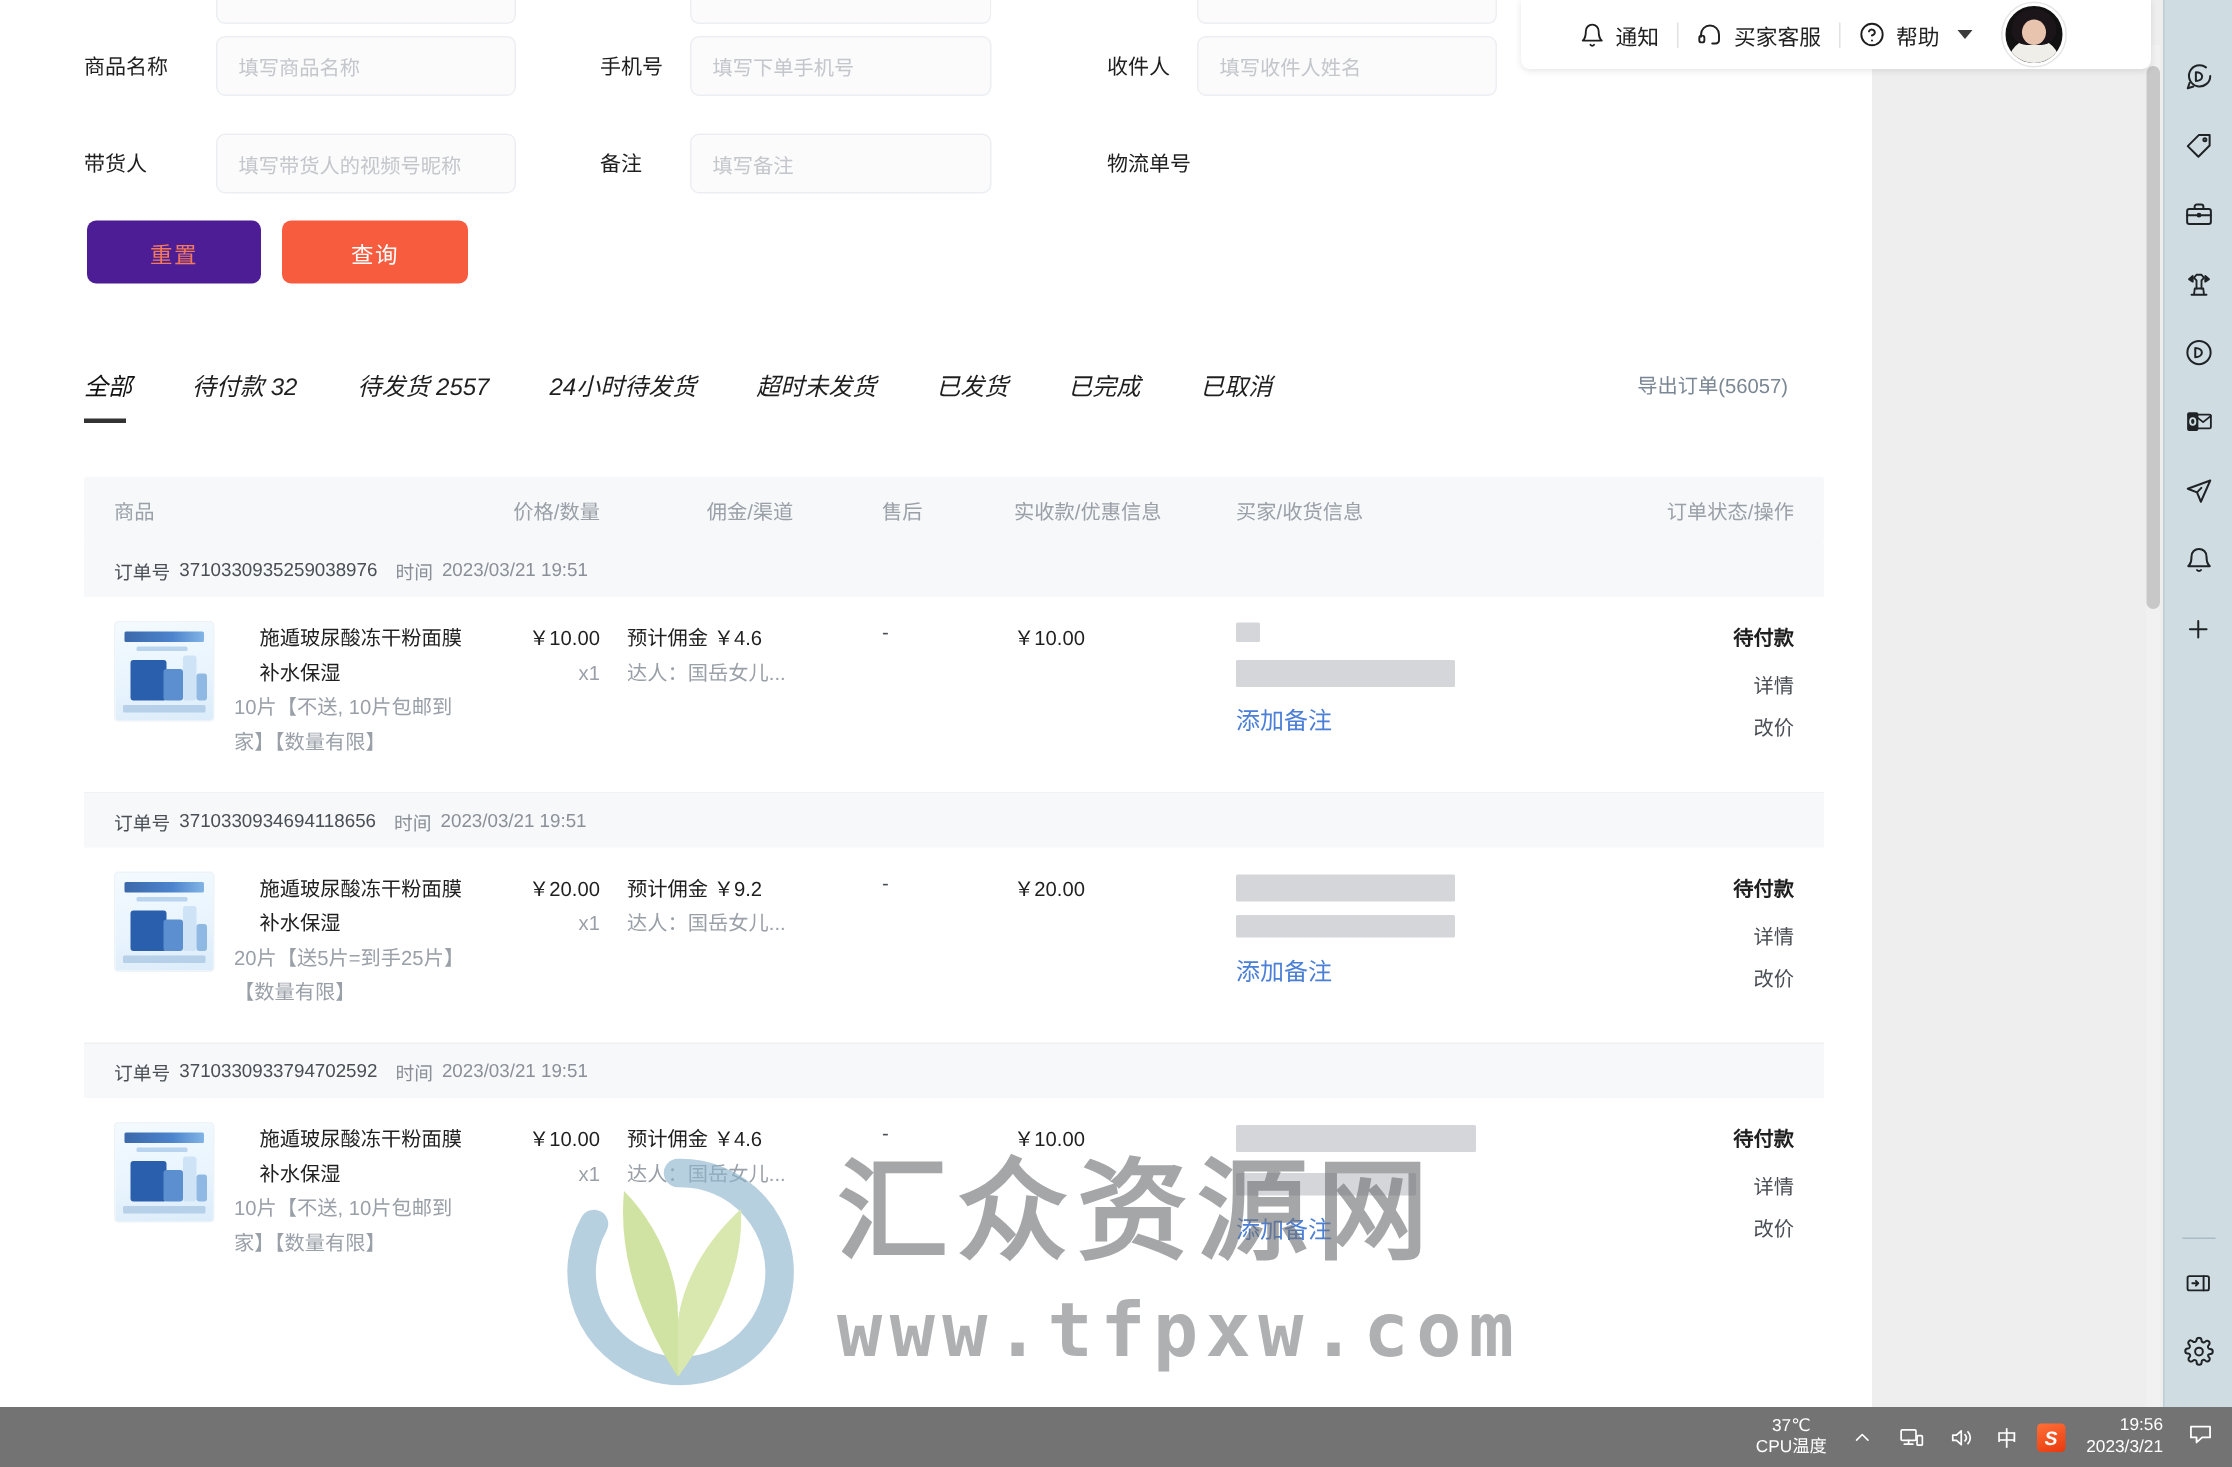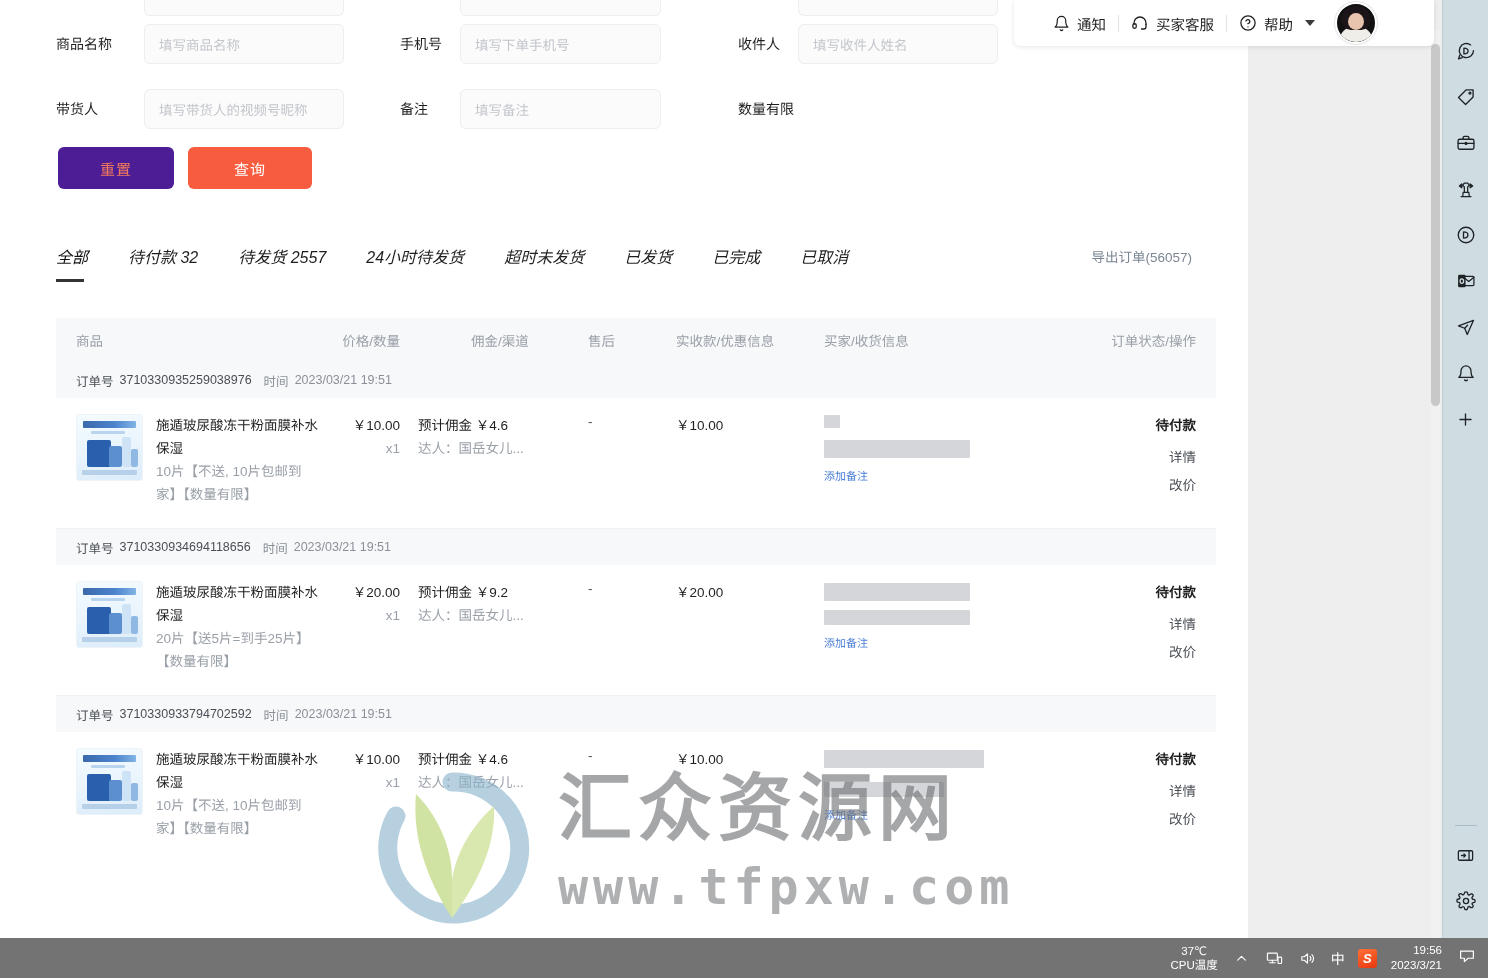--- a/index.html
+++ b/index.html
@@ -155,34 +155,34 @@
   }
   .thumb .t-title { position: absolute; left: 6px; top: 6px; right: 6px; height: 7px;
     background: linear-gradient(90deg,#1b4f9c 0%,#2f6fc4 60%,#6fa8e0 100%); border-radius: 1px; opacity: .85; }
   .thumb .t-sub { position: absolute; left: 14px; top: 16px; width: 34px; height: 3px; background: #b9d4ef; border-radius: 1px; }
   .thumb .t-box1 { position: absolute; left: 10px; top: 25px; width: 24px; height: 27px; background: #2a5fae; border-radius: 2px; }
   .thumb .t-box2 { position: absolute; left: 32px; top: 31px; width: 13px; height: 21px; background: #5b8fd0; border-radius: 2px; }
   .thumb .t-box3 { position: absolute; left: 45px; top: 22px; width: 9px; height: 30px; background: #cfe3f6; border-radius: 2px; }
   .thumb .t-box4 { position: absolute; left: 54px; top: 34px; width: 7px; height: 18px; background: #8fb9e2; border-radius: 2px; }
   .thumb .t-foot { position: absolute; left: 5px; bottom: 5px; right: 5px; height: 5px; background: rgba(130,170,210,.45); border-radius: 1px; }
   .prod-txt { font-size: 13.5px; line-height: 23px; }
-  .prod-name { color: #1f1f1f; }
+  .prod-name { color: #1f1f1f; margin-left: 17px; }
   .prod-spec { color: #9aa0a8; }
   .price-cell { width: 92px; font-size: 13.5px; color: #1f1f1f; text-align: right; padding-right: 10px; line-height: 23px; }
   .price-cell .qty { color: #9aa0a8; }
   .comm-cell { width: 172px; font-size: 13.5px; color: #1f1f1f; line-height: 23px; padding-left: 8px; }
   .comm-cell .daren { color: #9aa0a8; }
   .after-cell { width: 86px; font-size: 13.5px; color: #4a4f55; padding-left: 6px; }
   .paid-cell { width: 148px; font-size: 13.5px; color: #1f1f1f; padding-left: 8px; }
   .buyer-cell { width: 240px; padding-left: 8px; position: relative; }
   .redact { background: #d4d6d9; border-radius: 1px; display: block; }
   .r1 { width: 16px; height: 13px; margin: 1px 0 0 0; }
   .r2 { width: 146px; height: 18px; margin-top: 12px; }
   .r3 { width: 118px; height: 15px; margin-top: 10px; }
-  .addnote { font-size: 11px; color: #4c7fd6; margin-top: 9px; cursor: pointer; }
+  .addnote { font-size: 16px; color: #4c7fd6; margin-top: 9px; cursor: pointer; }
   .status-cell { width: 160px; text-align: right; padding-right: 20px; }
   .st-label { font-size: 13.5px; color: #1f1f1f; font-weight: bold; }
   .st-link { font-size: 13.5px; color: #4a4f55; margin-top: 12px; cursor: pointer; }
 
   
   .watermark {
     position: absolute; left: 368px; top: 766px;
     width: 710px; height: 172px;
     pointer-events: none; z-index: 25; opacity: .62;
   }
@@ -294,21 +294,21 @@
       <div class="form-row" style="margin-top:17px">
         <div class="fg fg1">
           <div class="lbl">带货人</div>
           <div class="fld">填写带货人的视频号昵称</div>
         </div>
         <div class="fg fg2">
           <div class="lbl w60">备注</div>
           <div class="fld">填写备注</div>
         </div>
         <div class="fg fg3">
-          <div class="lbl w60">数量有限</div>
+          <div class="lbl w60">物流单号</div>
         </div>
       </div>
 
       <div class="btns">
         <div class="btn btn-reset">重置</div>
         <div class="btn btn-query">查询</div>
       </div>
     </div>
 
     <div class="tabs">

